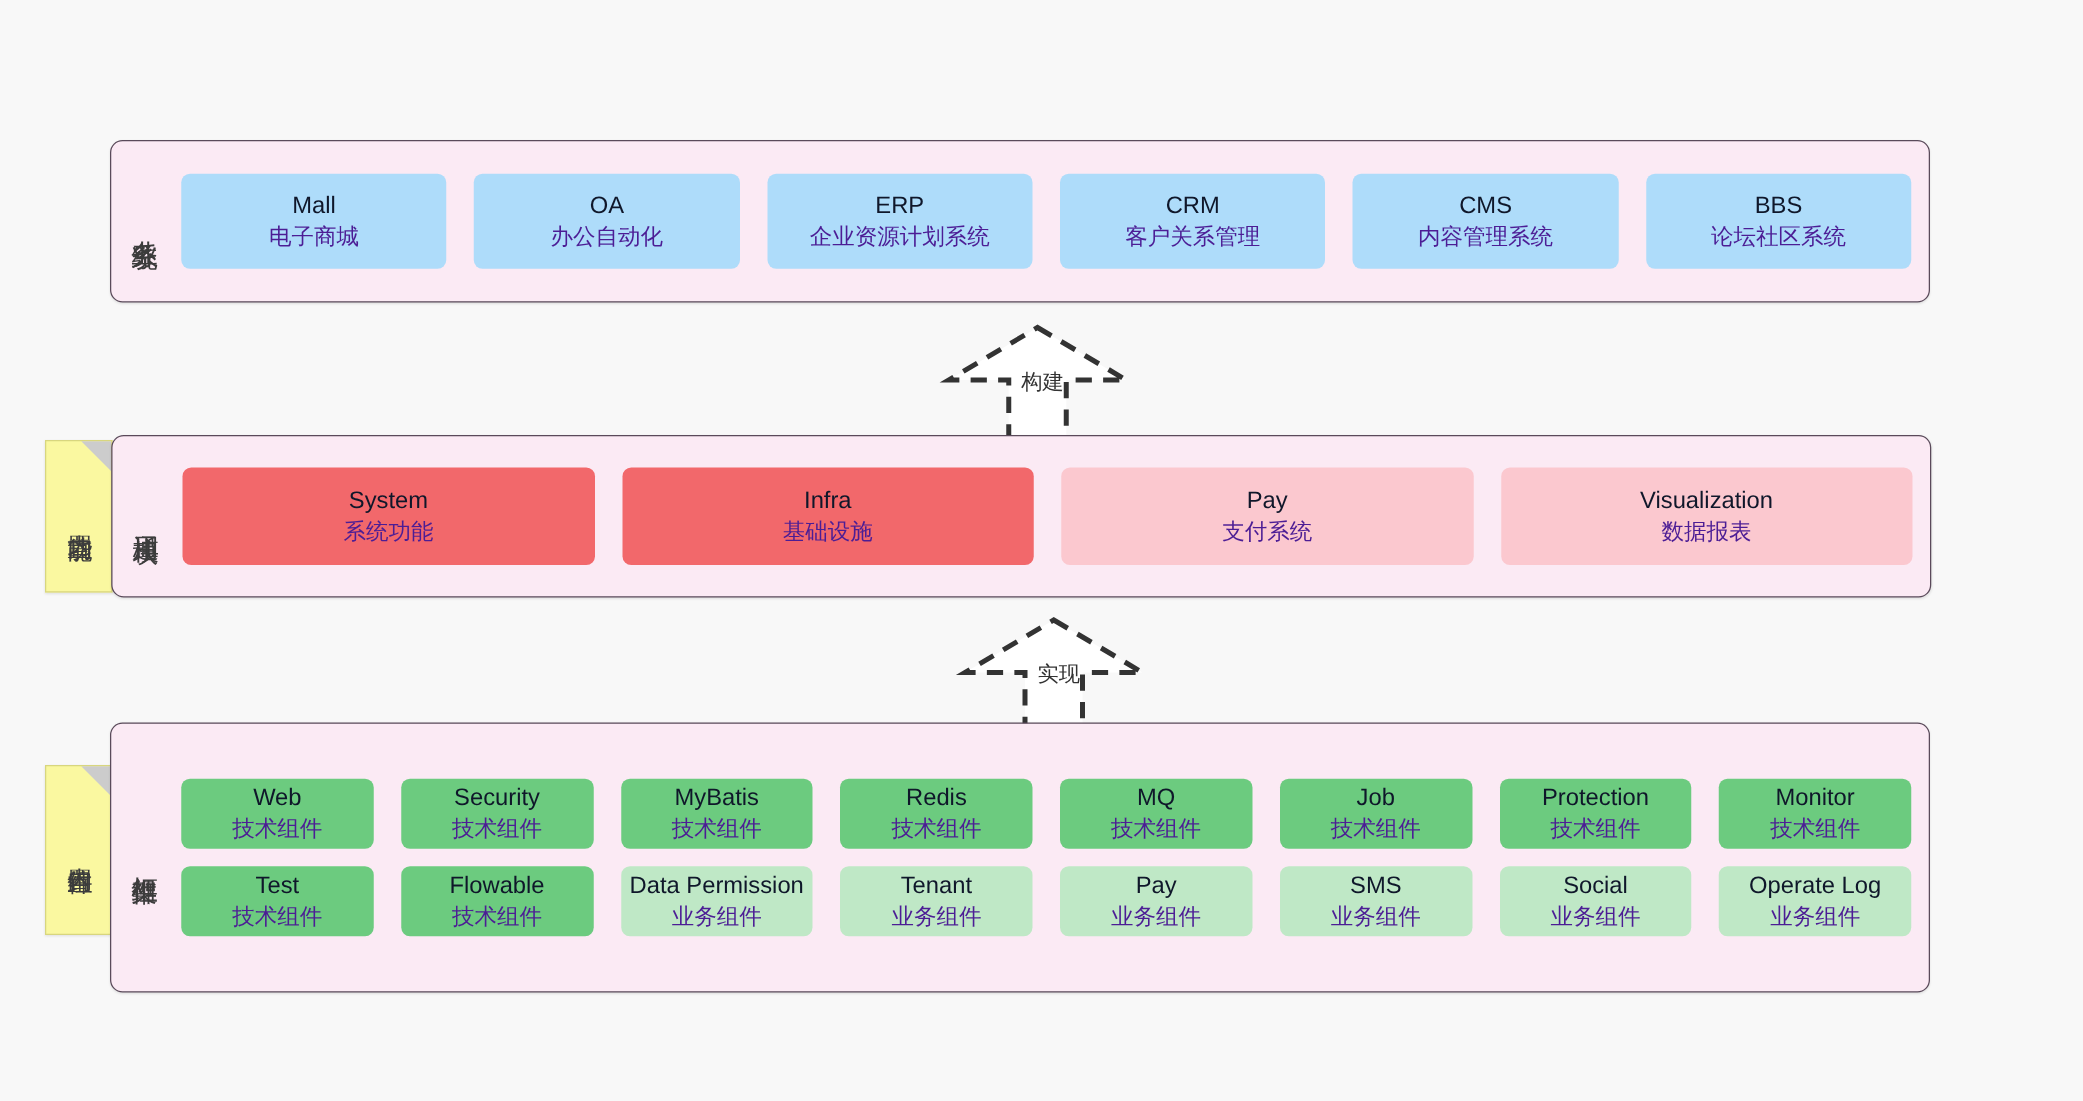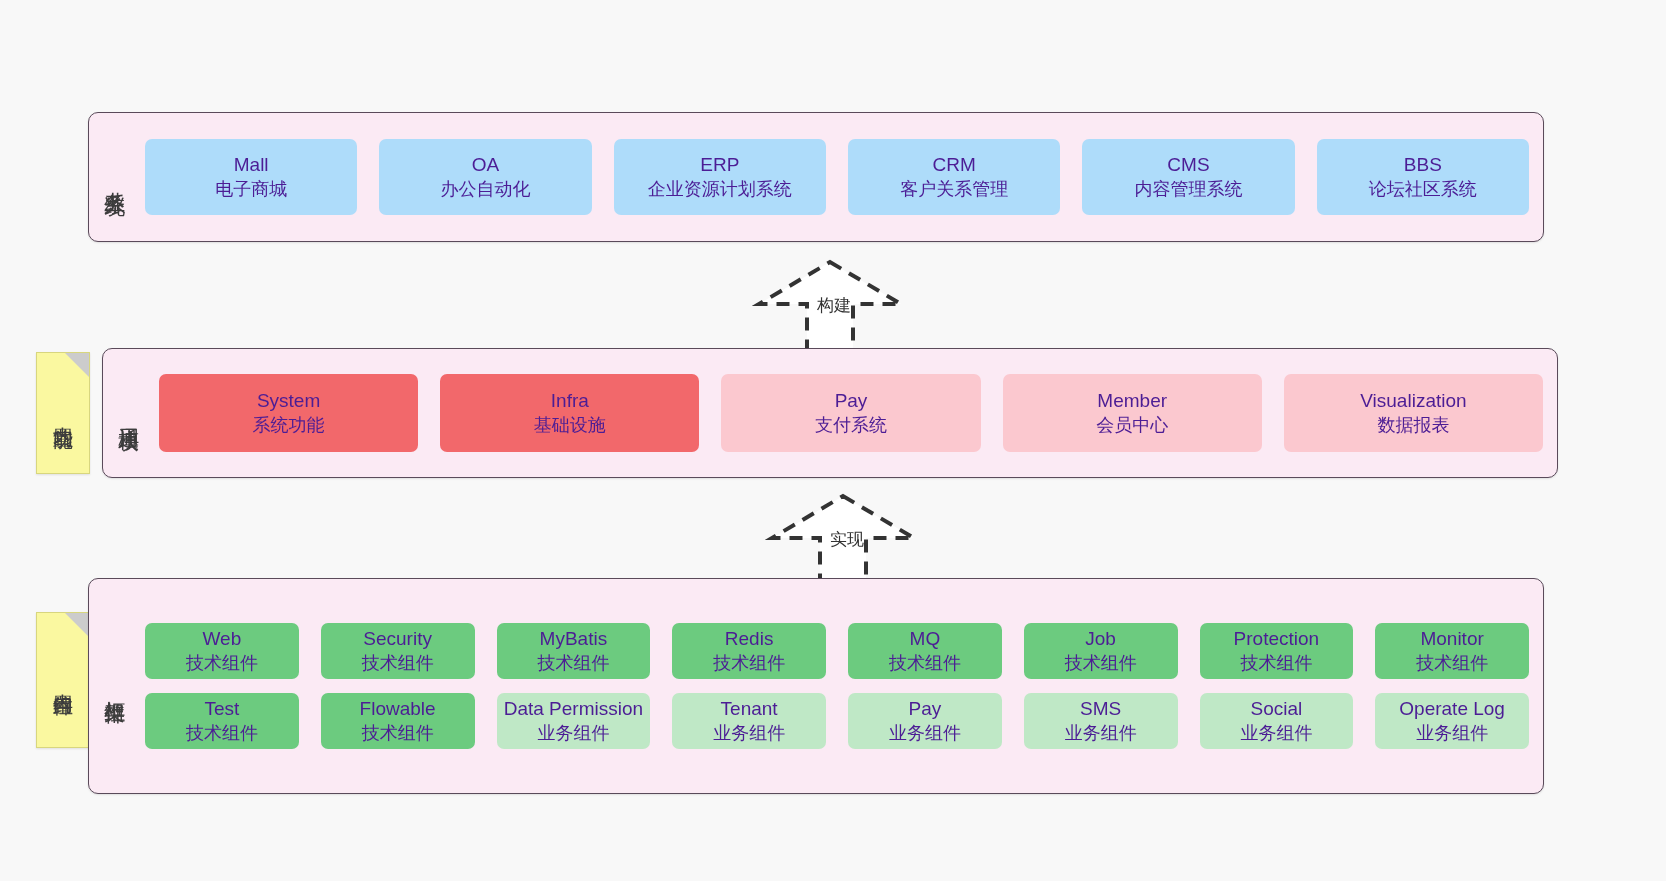--- a/index.html
+++ b/index.html
@@ -67,41 +67,41 @@
     flex-direction: column;
     align-items: center;
     justify-content: center;
     text-align: center;
     line-height: 1.3;
     box-sizing: border-box;
     padding: 6px 4px;
   }
   .cell .en {
     font-size: 19px;
-    color: #4c1d95;
+    color: #0f172a;
     text-align: center;
   }
   .cell .cn {
     font-size: 18px;
     color: #4c1d95;
   }
 
   
   .fill-blue        { background: #aedcfa; }
   .fill-red         { background: #f2686b; }
   .fill-pink        { background: #fbc8cf; }
   .fill-green       { background: #6ccb7f; }
   .fill-lightgreen  { background: #bfe8c6; }
 
   
   #layer-business { left: 88px; top: 112px; width: 1456px; height: 130px; }
   #layer-business .row { height: 76px; }
 
   
-  #layer-modules { left: 102px; top: 348px; width: 1456px; height: 130px; }
+  #layer-modules { left: 89px; top: 348px; width: 1456px; height: 130px; }
   #layer-modules .row { height: 78px; }
 
   
   #layer-framework { left: 88px; top: 578px; width: 1456px; height: 216px; }
   #layer-framework .row { height: 56px; }
   #layer-framework .layer-body { gap: 14px; padding-top: 8px; padding-bottom: 8px; }
 
   
   .note {
     position: absolute;
@@ -210,24 +210,20 @@
         </div>
         <div class="cell fill-red">
           <span class="en">Infra</span>
           <span class="cn">基础设施</span>
         </div>
         <div class="cell fill-pink">
           <span class="en">Pay</span>
           <span class="cn">支付系统</span>
         </div>
         <div class="cell fill-pink">
-          <span class="en">Member</span>
-          <span class="cn">会员中心</span>
-        </div>
-        <div class="cell fill-pink">
           <span class="en">Visualization</span>
           <span class="cn">数据报表</span>
         </div>
       </div>
     </div>
   </div>
 
   <div class="uml-arrow" id="arrow-impl">
     <svg width="150" height="92" viewBox="0 0 150 92">
       <path d="M75 4 L146 46 L98 46 L98 92 L52 92 L52 46 L4 46 Z" fill="#ffffff" stroke="#333333" stroke-width="4" stroke-dasharray="13,9" stroke-linejoin="miter"></path>

